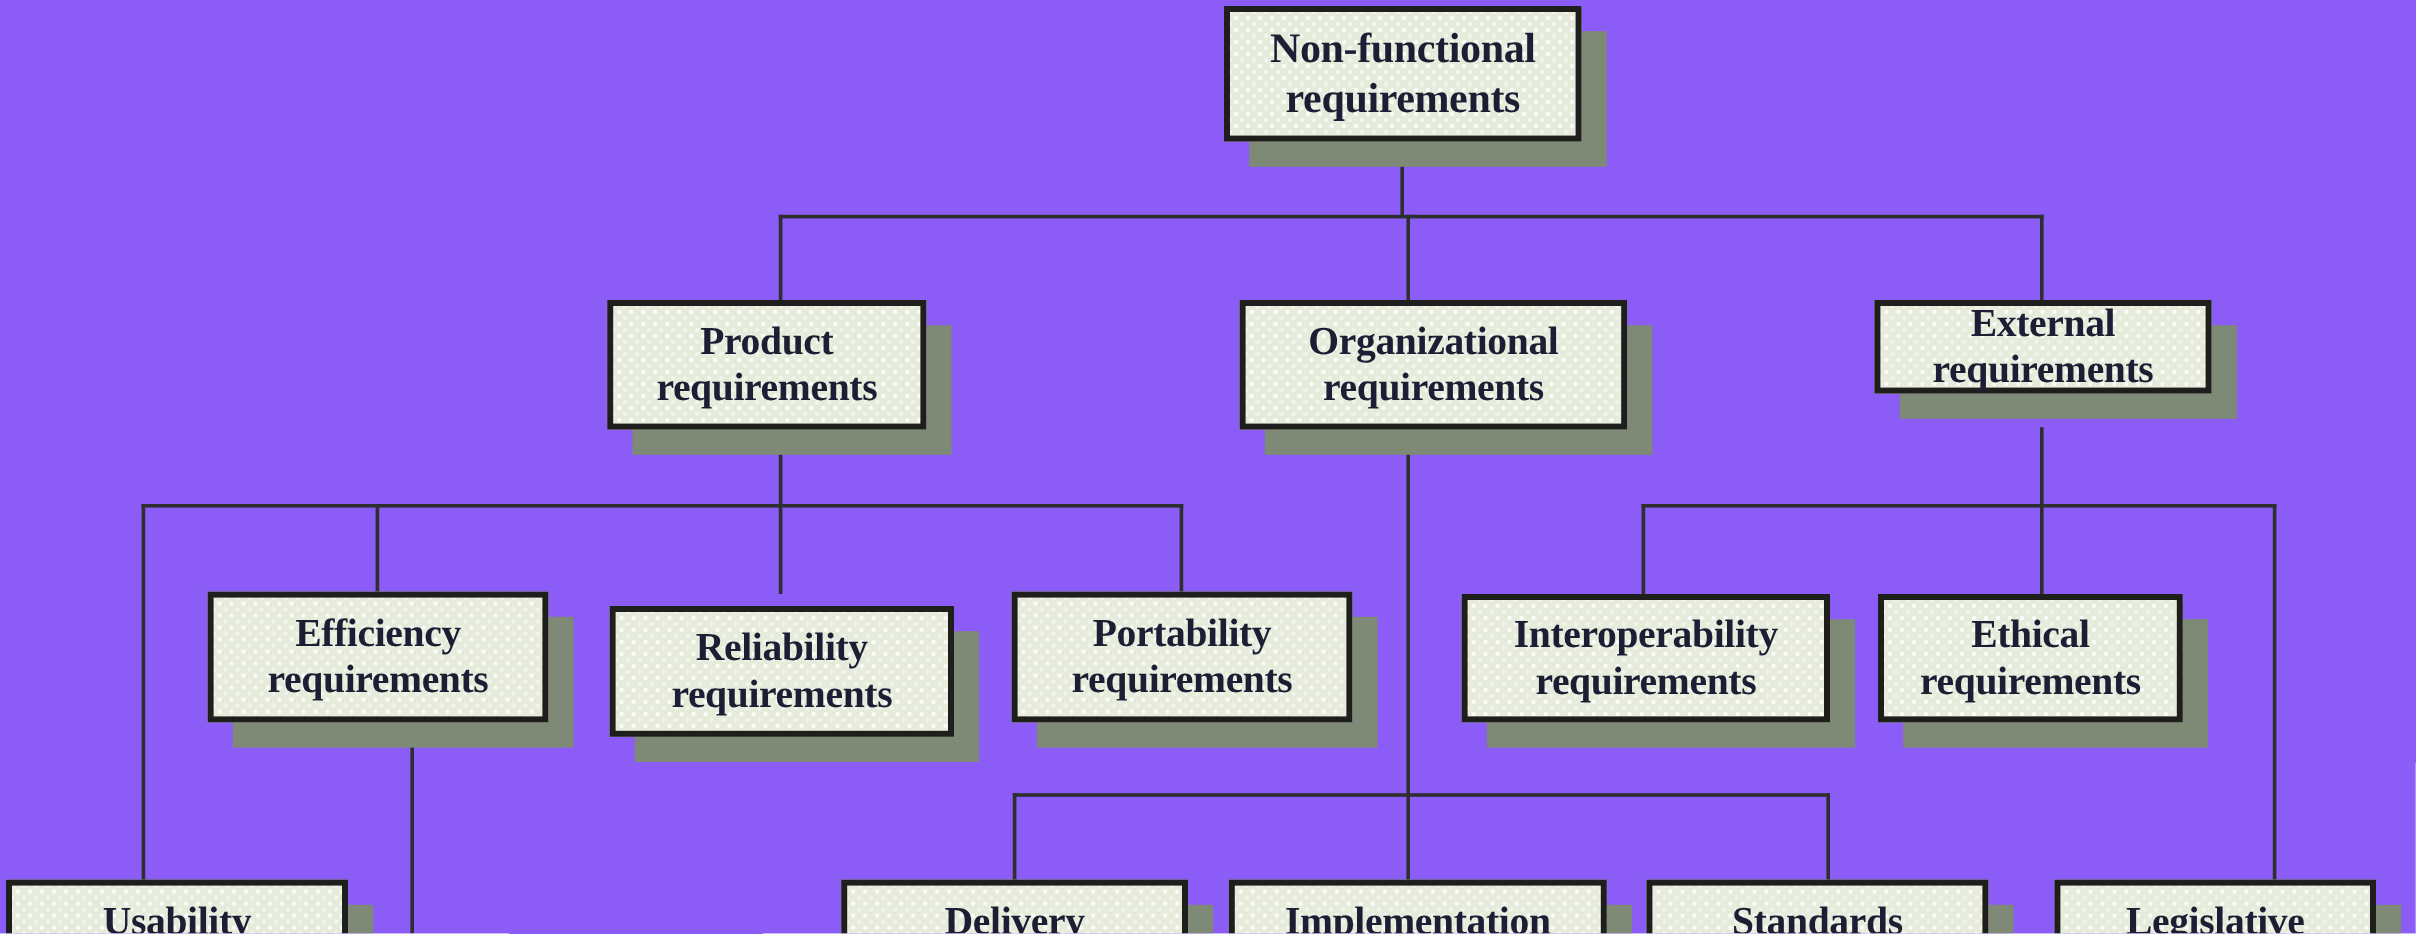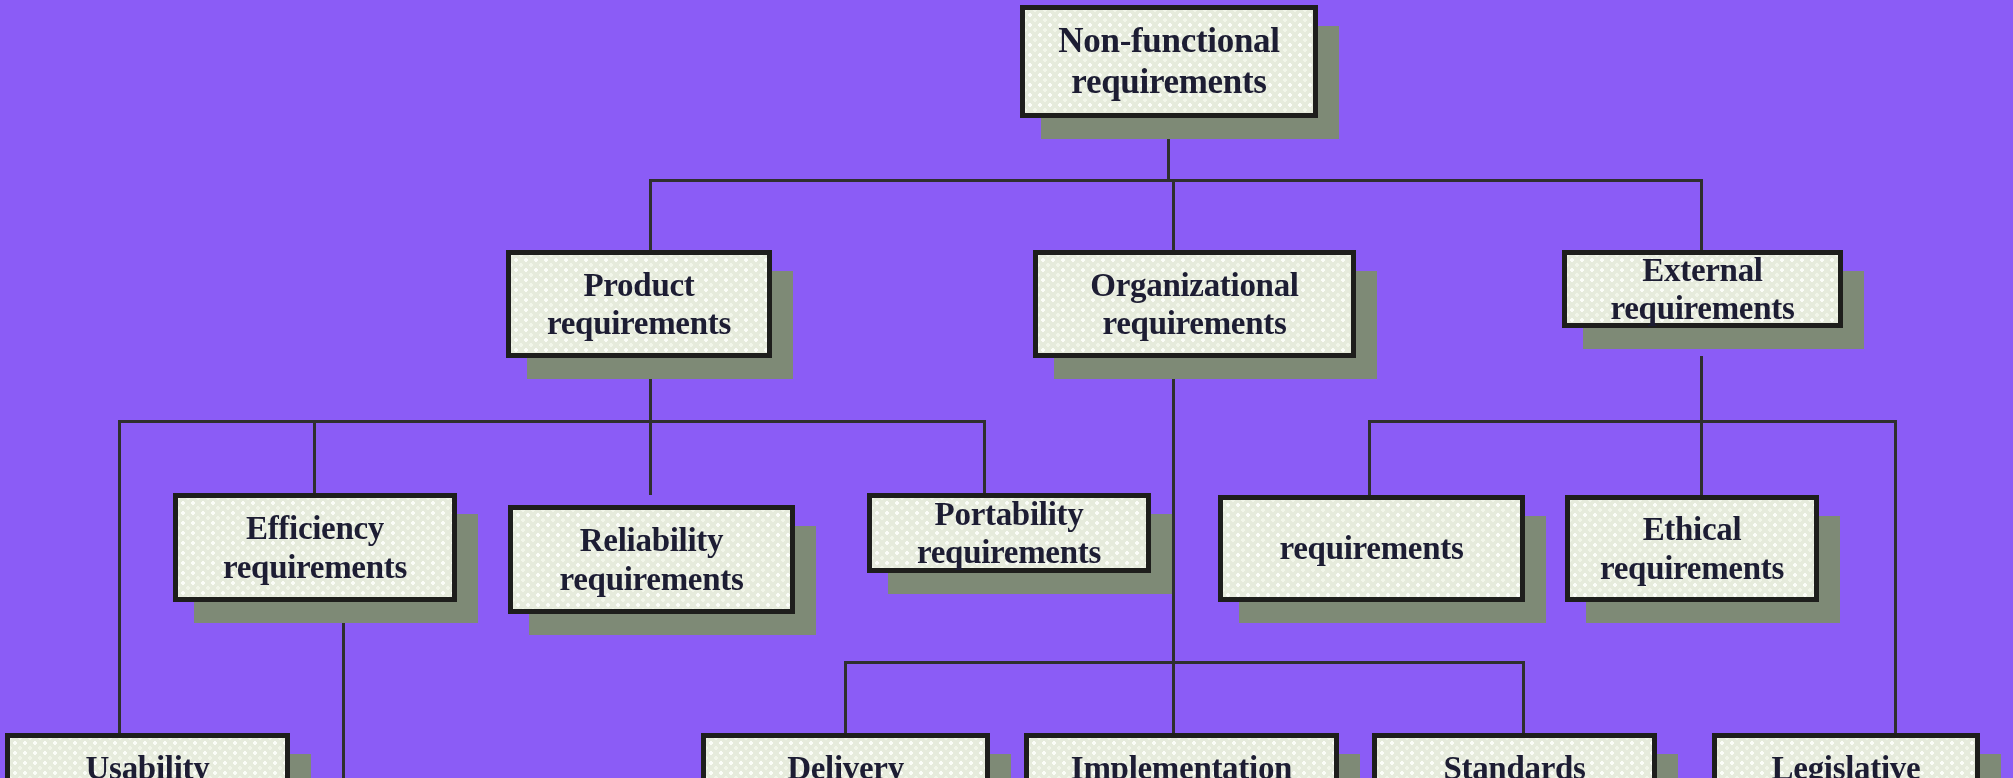--- a/index.html
+++ b/index.html
@@ -87,25 +87,26 @@
   </div>
 
   <div class="node" style="left:173px;top:493px;width:284px;height:109px;">
     <span>Efficiency</span>
     <span>requirements</span>
   </div>
   <div class="node" style="left:508px;top:493px;width:287px;height:109px;margin-top:12px;">
     <span>Reliability</span>
     <span>requirements</span>
   </div>
-  <div class="node" style="left:867px;top:493px;width:284px;height:80px;">
+  <div class="node" style="left:843px;top:493px;width:284px;height:109px;">
     <span>Portability</span>
     <span>requirements</span>
   </div>
   <div class="node" style="left:1218px;top:495px;width:307px;height:107px;">
+    <span>Interoperability</span>
     <span>requirements</span>
   </div>
   <div class="node" style="left:1565px;top:495px;width:254px;height:107px;">
     <span>Ethical</span>
     <span>requirements</span>
   </div>
 
   <div class="node cut" style="left:5px;top:733px;width:285px;height:118px;">
     <span>Usability</span>
   </div>

